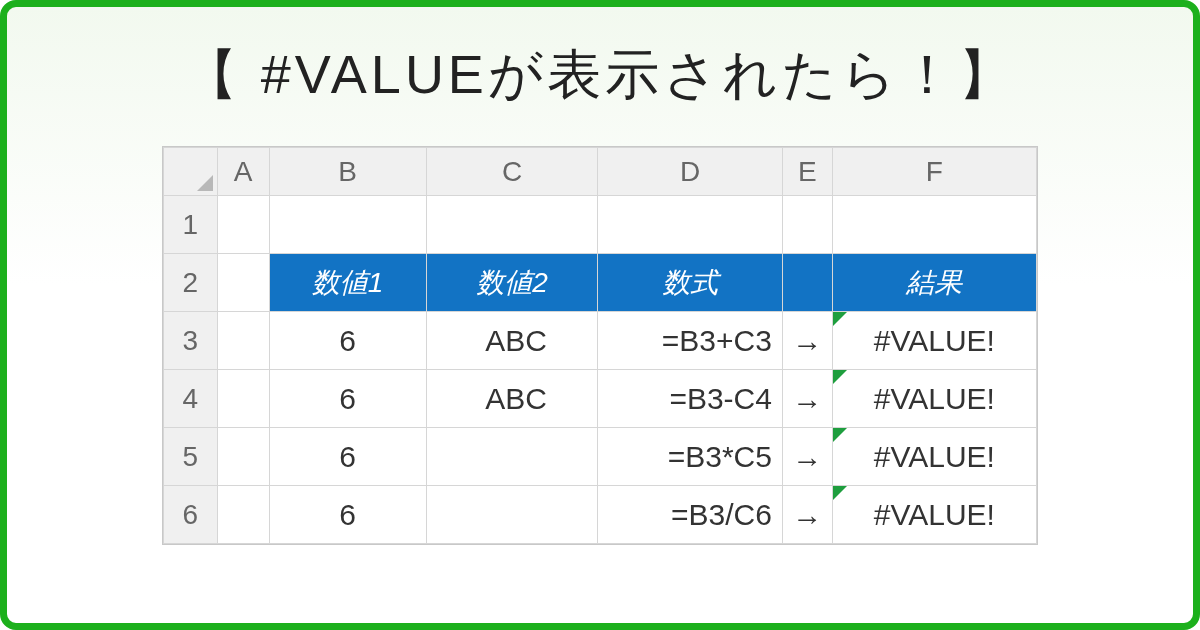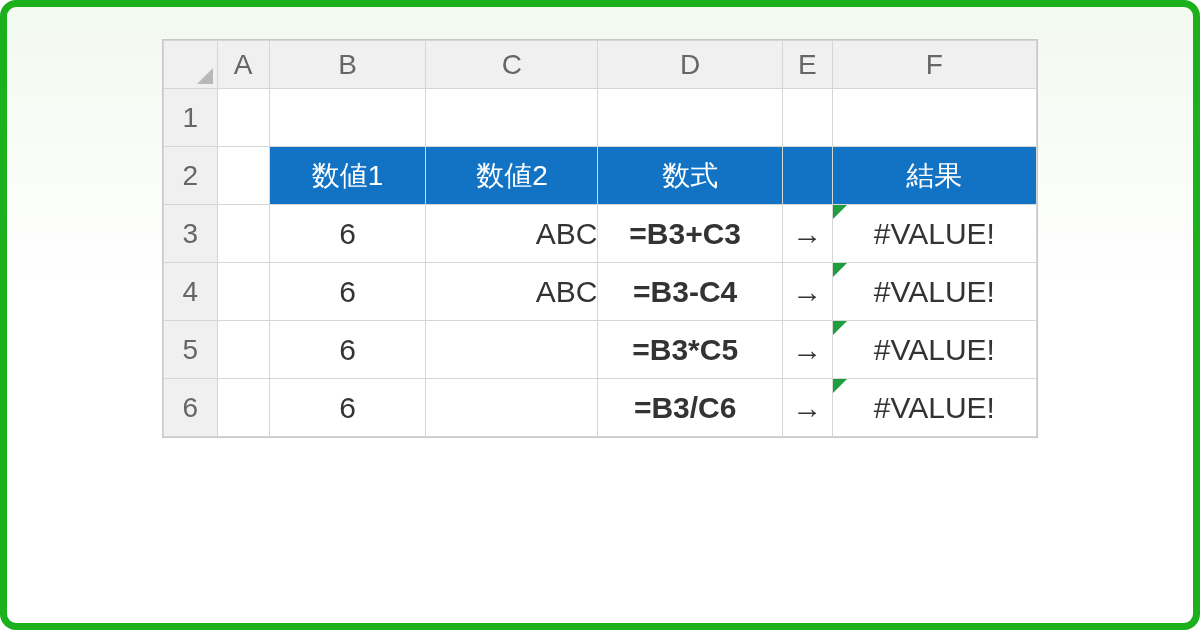--- a/index.html
+++ b/index.html
@@ -82,25 +82,26 @@
     .c-E { width: 52px; }
     .c-F { width: 214px; }
 
     
     td.bluehdr {
       background: #1273c4;
       color: #fff;
       text-align: center;
       font-size: 28px;
       height: 58px;
+      font-style: italic;
     }
     td.bluehdr.empty { background:#1273c4; }
     td.val-center { text-align: center; }
-    td.val-left   { text-align: right; padding-left: 8px; margin-left: 33px; }
-    td.val-right  { text-align: center; padding-right: 10px; font-weight: bold; }
+    td.val-left   { text-align: center; padding-left: 8px; margin-left: 33px; }
+    td.val-right  { text-align: right; padding-right: 10px; }
     td.arrow { text-align: center; font-size: 30px; }
 
     td.errcell {
       text-align: center;
       position: relative;
       margin-left: 40px;
     }
     td.errcell::before {
       content:"";
       position:absolute;
@@ -108,20 +109,21 @@
       width:0;height:0;
       border-style:solid;
       border-width:14px 14px 0 0;
       border-color:#1e9e3e transparent transparent transparent;
     }
   </style>
 </head>
 <body>
 
 <div class="frame">
+  <div class="title">【 #VALUEが表示されたら！】</div>
 
   <div class="sheet-wrap">
     <table class="sheet">
       <tbody>
           <tr class="colhdr">
         <th class="corner"></th>
         <th class="c-A">A</th>
         <th class="c-B">B</th>
         <th class="c-C">C</th>
         <th class="c-D">D</th>

